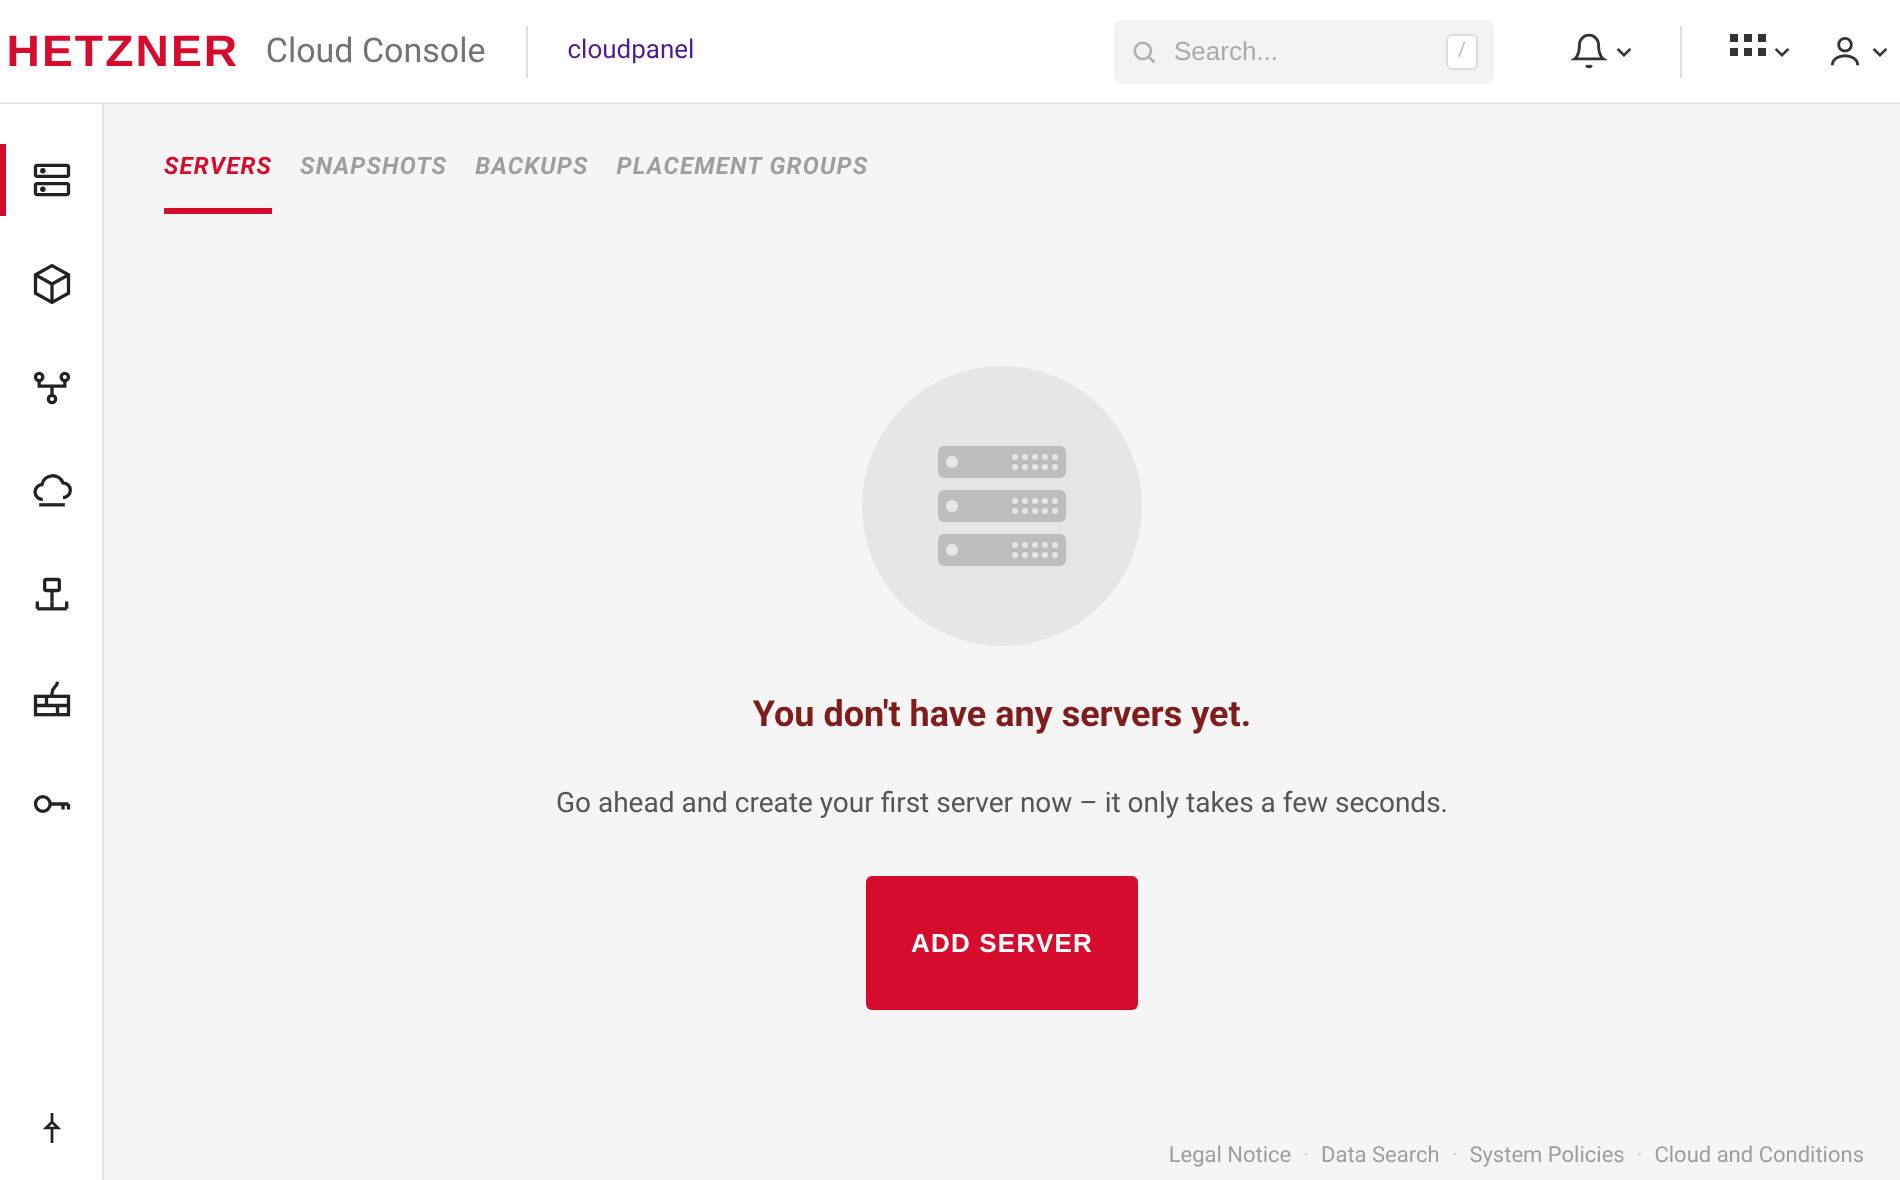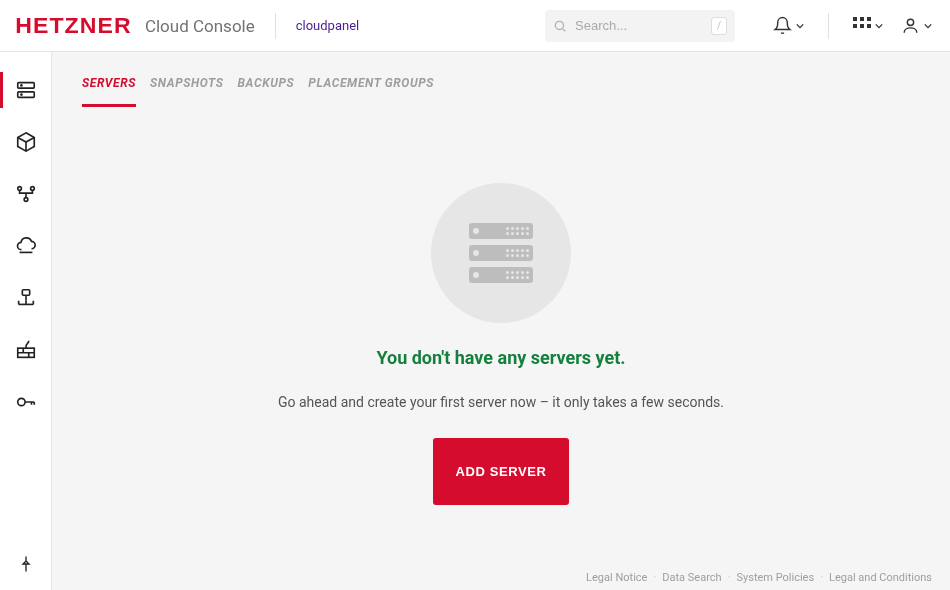--- a/index.html
+++ b/index.html
@@ -1,17 +1,17 @@
 <!DOCTYPE html>
 <html><head>
 <meta charset="utf-8">
 <style>
 * { box-sizing: border-box; margin: 0; padding: 0; }
 body { font-family: -apple-system, BlinkMacSystemFont, "Segoe UI", Roboto, Helvetica, Arial, sans-serif; background: #f5f5f5; color: #333; width: 950px; height: 590px; overflow: hidden; }
-.topbar { height: 52px; background: #fff; border-bottom: 1px solid #e5e5e5; display: flex; align-items: center; padding: 0 18px; gap: 14px; }
+.topbar { height: 52px; background: #fff; border-bottom: 1px solid #e5e5e5; display: flex; align-items: center; padding: 0 6px; gap: 14px; }
 .logo { font-weight: 900; letter-spacing: 1px; color: #D50C2D; font-size: 22px; font-family: Arial, sans-serif; transform: scaleX(1.05); }
 .brand-sub { font-size: 17px; color: #737373; font-weight: 400; margin-left: 2px; }
 .divider-v { width: 1px; height: 26px; background: #e0e0e0; margin: 0 6px; }
 .project-name { font-size: 13px; color: #4c1d95; }
 .spacer { flex: 1; }
 .search-wrap { position: relative; width: 190px; }
 .search-wrap input { width: 100%; height: 32px; background: #f3f3f3; border: none; border-radius: 4px; padding: 0 30px 0 30px; font-size: 13px; color: #666; outline: none; }
 .search-wrap input::placeholder { color: #aaa; }
 .search-icon { position: absolute; left: 8px; top: 50%; transform: translateY(-50%); color: #b0b0b0; }
 .kbd-hint { position: absolute; right: 8px; top: 50%; transform: translateY(-50%); width: 16px; height: 18px; border: 1px solid #ddd; border-radius: 3px; background: #fff; display: flex; align-items: center; justify-content: center; font-size: 10px; color: #bbb; }
@@ -30,21 +30,21 @@
 .tab { font-size: 12px; letter-spacing: 0.6px; font-weight: 700; color: #9e9e9e; padding-bottom: 14px; cursor: pointer; font-style: italic; }
 .tab.active { color: #D50C2D; border-bottom: 3px solid #D50C2D; }
 
 .empty-state { flex: 1; display: flex; flex-direction: column; align-items: center; justify-content: center; padding: 20px; text-align: center; margin-top: -10px; }
 .illus { width: 140px; height: 140px; background: #e6e6e6; border-radius: 50%; display: flex; flex-direction: column; gap: 6px; align-items: center; justify-content: center; margin-bottom: 24px; }
 .server-row { width: 64px; height: 16px; background: #bdbdbd; border-radius: 3px; display: flex; align-items: center; padding: 0 4px; gap: 3px; }
 .led { width: 4px; height: 4px; background: #e6e6e6; border-radius: 50%; }
 .led.big { width: 6px; height: 6px; }
 .dots-grid { display: grid; grid-template-columns: repeat(5, 3px); grid-template-rows: repeat(2, 3px); gap: 2px; margin-left: auto; }
 .dots-grid span { width: 3px; height: 3px; background: #e6e6e6; border-radius: 50%; display: block; }
-.empty-title { font-size: 18px; font-weight: 700; color: #15803d; margin-bottom: 10px; text-align: right; }
+.empty-title { font-size: 18px; font-weight: 700; color: #7f1d1d; margin-bottom: 10px; text-align: right; }
 .empty-sub { font-size: 14px; color: #555; margin-bottom: 28px; margin-top: 16px; }
 .btn-primary { background: #D50C2D; color: #fff; border: none; font-size: 13px; font-weight: 700; letter-spacing: 0.6px; padding: 26px 22px; border-radius: 3px; cursor: pointer; }
 
 .footer { position: absolute; bottom: 6px; right: 18px; font-size: 11px; color: #9e9e9e; display: flex; gap: 6px; align-items: center; }
 .footer a { color: #9e9e9e; text-decoration: none; cursor: pointer; }
 .footer .dot { color: #ccc; }
 
 svg { display: block; }
 </style>
 </head>
@@ -244,16 +244,16 @@
       <button class="btn-primary">ADD SERVER</button>
     </div>
 
     <div class="footer">
       <a>Legal Notice</a>
         <span class="dot">·</span>
       <a>Data Search</a>
         <span class="dot">·</span>
       <a>System Policies</a>
         <span class="dot">·</span>
-      <a>Legal and Conditions</a>
+      <a>Cloud and Conditions</a>
     </div>
   </div>
 </div>
 
 </body></html>

